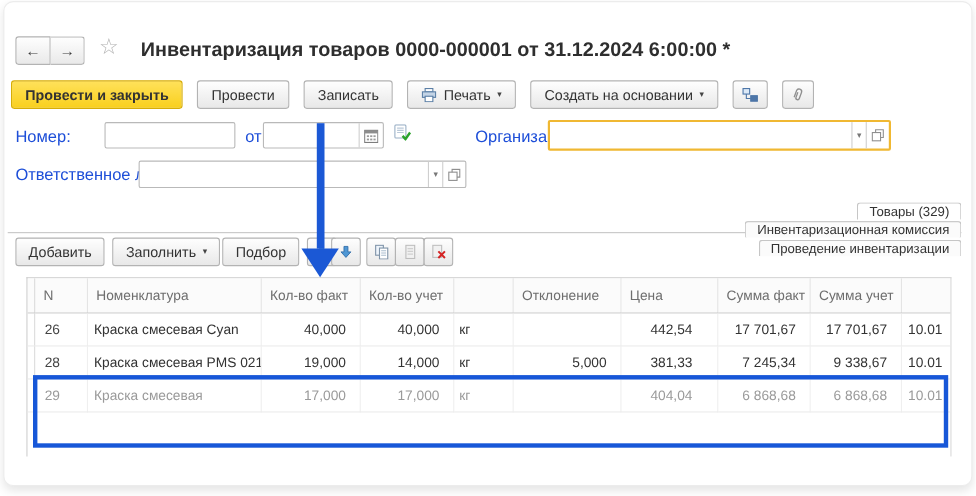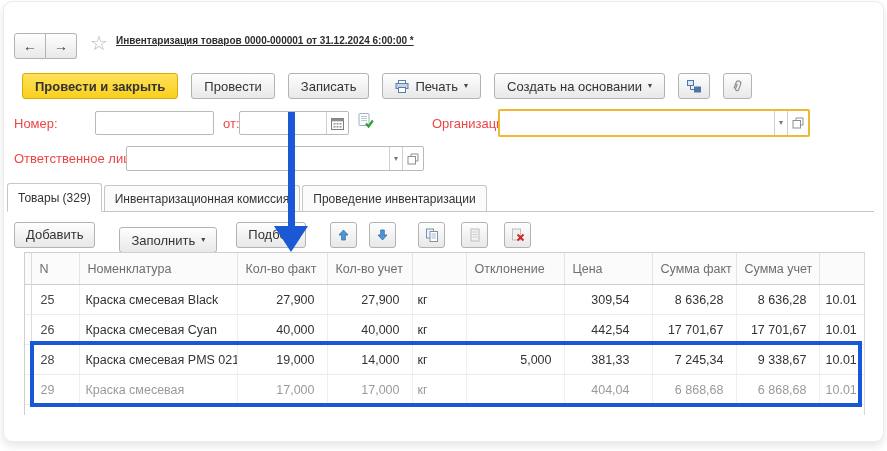--- a/index.html
+++ b/index.html
@@ -6,43 +6,43 @@
   body{width:887px;height:451px;position:relative;font-family:"Liberation Sans",sans-serif;color:#333;overflow:hidden;}
   .card{position:absolute;left:3px;right:3px;top:1px;bottom:9px;background:#fff;border:1px solid #ececec;border-radius:9px;box-shadow:0 4px 9px rgba(0,0,0,.10);}
   .abs{position:absolute;}
 
   
   .navgroup{left:14px;top:33px;display:flex;}
   .navbtn{width:30px;height:24px;background:linear-gradient(#fefefe,#e9e9e9);border:1px solid #b3b3b3;display:flex;align-items:center;justify-content:center;font-size:14px;color:#3a3a3a;cursor:pointer;}
   .navbtn:first-child{border-radius:3px 0 0 3px;}
   .navbtn:last-child{border-radius:0 3px 3px 0;border-left:none;}
   .star{left:90px;top:31px;font-size:20px;color:#b3b3b3;line-height:24px;}
-  .title{left:116px;top:35px;font-size:10px;font-weight:bold;color:#2e2e2e;white-space:nowrap;text-decoration:underline;}
-
-  
-  .cmdbar{left:22px;top:73px;display:flex;gap:13px;align-items:center;}
+  .title{left:128px;top:35px;font-size:18px;font-weight:bold;color:#2e2e2e;white-space:nowrap;}
+
+  
+  .cmdbar{left:10px;top:73px;display:flex;gap:13px;align-items:center;}
   .btn{height:26px;background:linear-gradient(#fefefe,#e8e8e8);border:1px solid #b3b3b3;border-radius:3px;font-size:13px;color:#333;padding:0 12px;display:flex;align-items:center;gap:6px;white-space:nowrap;cursor:pointer;font-family:inherit;}
   .btn.primary{background:linear-gradient(#ffe15a,#f9d01e);border-color:#d7ad07;font-weight:bold;}
   .btn.iconbtn{padding:0 7px;}
   .caret{font-size:8px;color:#444;line-height:1;}
 
   
-  .lbl{font-size:13px;color:#ef4444;white-space:nowrap;}
+  .lbl{font-size:15px;color:#1d4ed8;white-space:nowrap;}
   .field{background:#fff;border:1px solid #b9b9b9;border-radius:2px;display:flex;align-items:stretch;font-size:12.5px;color:#333;box-sizing:border-box;}
   .field .val{flex:1;display:flex;align-items:center;padding:0 6px;white-space:nowrap;overflow:hidden;margin-top:32px;}
   .fseg{display:flex;align-items:center;justify-content:center;padding:0 4px;border-left:1px solid #cfcfcf;color:#777;cursor:pointer;}
   .org{border:2px solid #f0b832;}
 
   
-  .tabbar{left:7px;right:13px;top:184px;height:27px;border-bottom:1px solid #c6c6c6;display:flex;align-items:flex-end;gap:2px;}
+  .tabbar{left:7px;right:13px;top:184px;height:27px;border-bottom:1px solid #c6c6c6;display:flex;align-items:flex-end;gap:2px;flex-direction:column;}
   .tab{height:25px;display:flex;align-items:center;padding:0 10px;font-size:12px;color:#333;background:#fbfbfb;border:1px solid #c6c6c6;border-bottom:none;border-radius:3px 3px 0 0;margin-bottom:0;cursor:pointer;white-space:nowrap;}
   .tab.active{background:#fff;height:27px;margin-bottom:-1px;border-bottom:1px solid #fff;}
 
   
-  .tblbar{left:14px;top:216px;display:flex;align-items:center;gap:19px;}
+  .tblbar{left:14px;top:216px;display:flex;align-items:flex-start;gap:2px;}
   .sbtn{height:26px;background:linear-gradient(#fefefe,#e8e8e8);border:1px solid #b3b3b3;border-radius:3px;font-size:13px;color:#333;padding:0 11px;display:flex;align-items:center;gap:6px;cursor:pointer;}
   .sbtn.ico{width:27px;padding:0;justify-content:center;}
 
   
   .tablewrap{left:24px;top:252px;width:839px;height:162px;overflow:hidden;border-top:1px solid #cfcfcf;border-left:1px solid #cfcfcf;border-right:1px solid #d9d9d9;}
   table{border-collapse:collapse;table-layout:fixed;width:839px;font-size:12.5px;}
   th{height:31px;font-weight:normal;color:#6e6e6e;text-align:left;padding:0 0 0 8px;background:#fbfbfb;border-bottom:1px solid #cfcfcf;border-right:1px solid #e4e4e4;white-space:nowrap;overflow:hidden;}
   td{height:29px;border-bottom:1px solid #ebebeb;border-right:1px solid #efefef;white-space:nowrap;overflow:hidden;padding:0 12px 0 6px;color:#333;}
   td.l{text-align:left;}
   td.r{text-align:right;}
@@ -186,21 +186,21 @@
     </div>
   <div class="tab">
       <span>Проведение инвентаризации</span>
     </div>
 </div>
 
 <div class="abs tblbar">
   <button class="sbtn">
       <span>Добавить</span>
     </button>
-  <button class="sbtn" style="margin-left:5px;margin-top:11px;">
+  <button class="sbtn" style="margin-left:5px;">
       <span>Заполнить</span>
       <span class="caret">▾</span>
     </button>
   <button class="sbtn">
       <span>Подбор</span>
     </button>
   <button class="sbtn ico" style="margin-left:5px;">
     <span>
         <svg width="11" height="12" viewBox="0 0 11 12">
           <path d="M5.5 1 L10 6 H7.3 V11 H3.7 V6 H1 Z" fill="#4f97d4" stroke="#2f6ca8" stroke-width="0.8"></path>
@@ -269,33 +269,20 @@
           <th>Кол-во учет</th>
           <th></th>
           <th>Отклонение</th>
           <th>Цена</th>
           <th>Сумма факт</th>
           <th>Сумма учет</th>
           <th></th>
         </tr>
       </thead>
     <tbody>
-        <tr>
-          <td class="gut"></td>
-          <td class="num">25</td>
-          <td class="l">Краска смесевая Black</td>
-          <td class="r">27,900</td>
-          <td class="r">27,900</td>
-          <td class="unit l">кг</td>
-          <td class="r"></td>
-          <td class="price">309,54</td>
-          <td class="r">8 636,28</td>
-          <td class="r">8 636,28</td>
-          <td class="r">10.01</td>
-        </tr>
         <tr>
           <td class="gut"></td>
           <td class="num">26</td>
           <td class="l">Краска смесевая Cyan</td>
           <td class="r">40,000</td>
           <td class="r">40,000</td>
           <td class="unit l">кг</td>
           <td class="r"></td>
           <td class="price">442,54</td>
           <td class="r">17 701,67</td>

